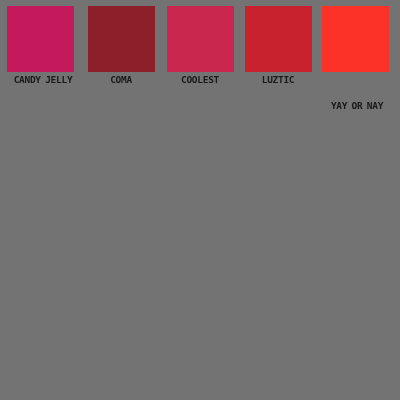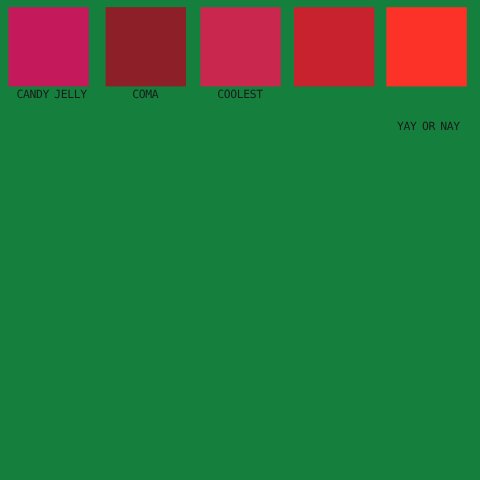--- a/index.html
+++ b/index.html
@@ -58,39 +58,40 @@
 
   .g1 .swatch-label,
   .g2 .swatch-label,
   .g3 .swatch-label { width: 66px; margin-left: 0; }
   .g4 .swatch-label { width: 74px; margin-left: -2px; }
   .g0 .swatch-label { width: 68px; margin-left: 2px; }
 </style>
 </head>
 <body>
 
-<div id="palette-canvas" style="background-color: #15803d;">
+<div id="palette-canvas" style="background-color: #737373; font-weight: bold;">
 
   <div class="swatch-group g0">
     <div class="swatch-chip" style="background-color: rgb(196, 26, 92);"></div>
     <span class="swatch-label" style="color: rgb(26, 26, 26);">CANDY JELLY</span>
   </div>
 
   <div class="swatch-group g2">
     <div class="swatch-chip" style="background-color: rgb(201, 39, 78);"></div>
     <span class="swatch-label" style="color: rgb(26, 26, 26);">COOLEST</span>
   </div>
 
   <div class="swatch-group g1">
     <div class="swatch-chip" style="background-color: rgb(140, 31, 40);"></div>
     <span class="swatch-label" style="color: rgb(26, 26, 26);">COMA</span>
   </div>
 
   <div class="swatch-group g3">
     <div class="swatch-chip" style="background-color: rgb(200, 34, 47);"></div>
+    <span class="swatch-label" style="color: rgb(26, 26, 26);">LUZTIC</span>
   </div>
 
   <div class="swatch-group g4">
     <div class="swatch-chip" style="background-color: rgb(252, 50, 40);"></div>
     <span class="swatch-label" style="color: rgb(26, 26, 26); margin-top: 28px;">YAY OR NAY</span>
   </div>
 
 </div>
 
 </body></html>

